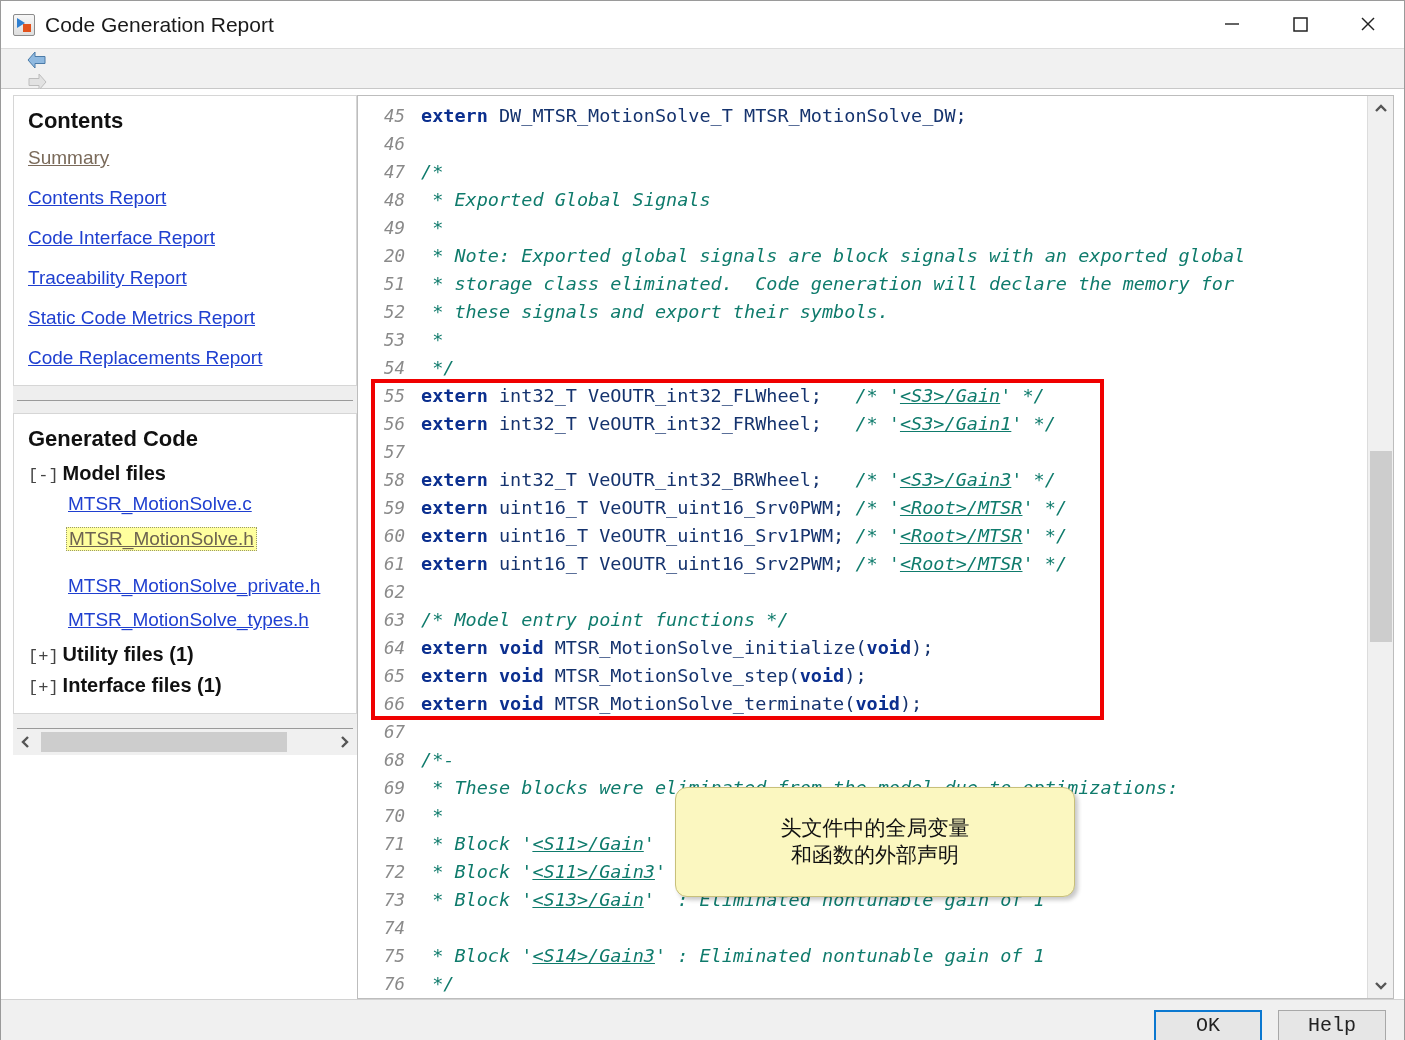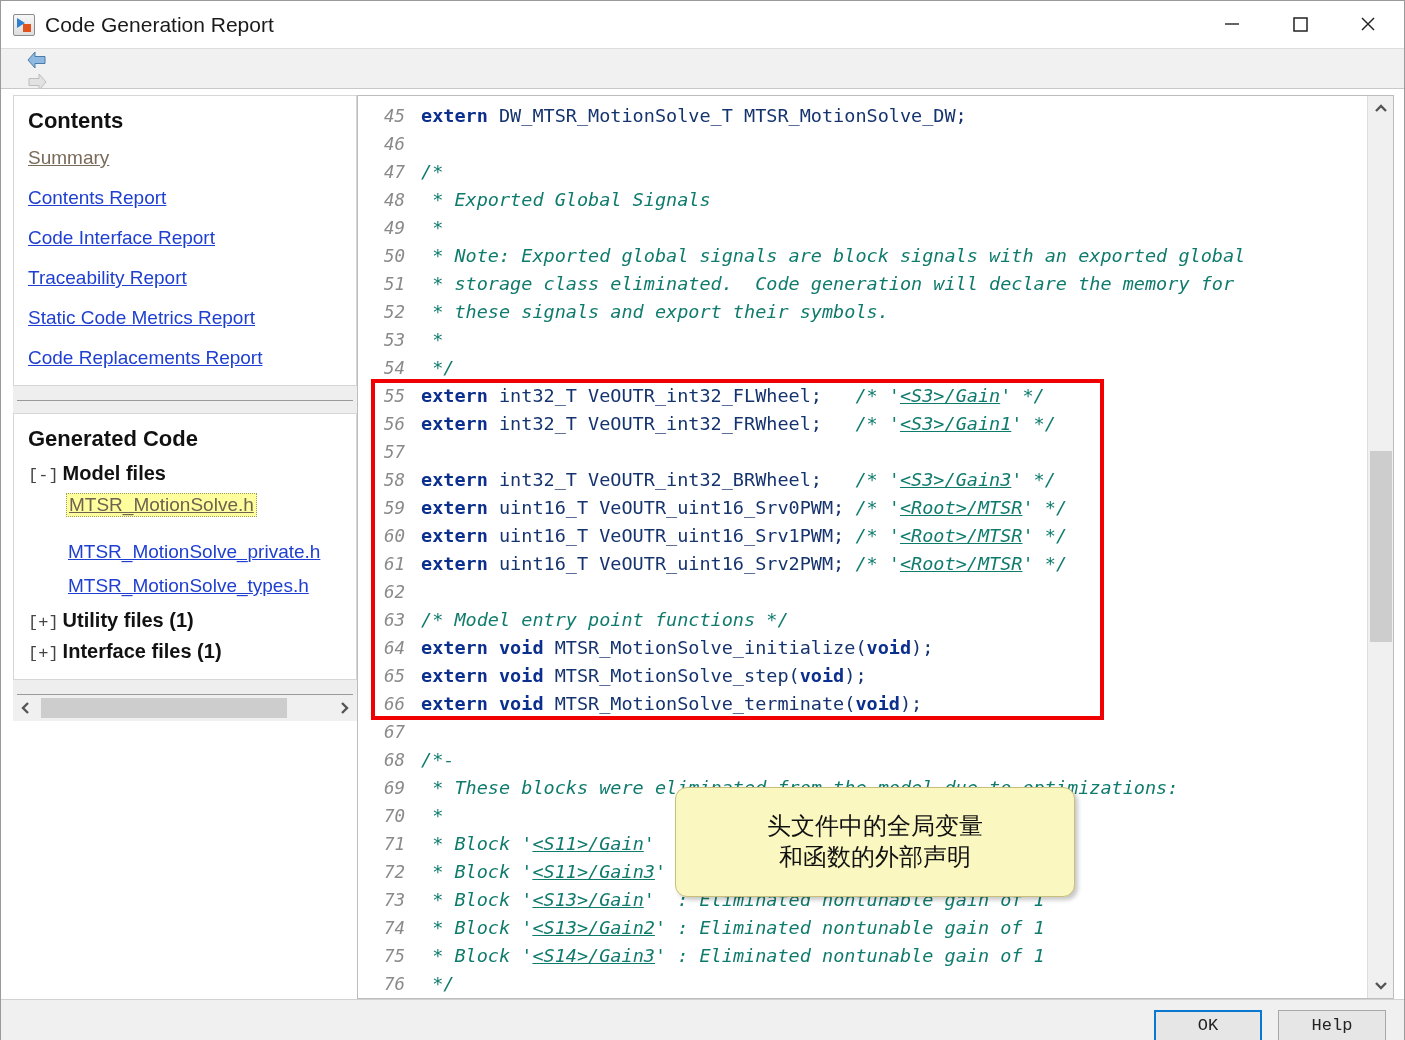--- a/index.html
+++ b/index.html
@@ -189,21 +189,21 @@
     position:absolute;left:13px;top:283px;width:733px;height:341px;
     border:4px solid #f00000;box-sizing:border-box;pointer-events:none;
   }
   
   #callout{
     position:absolute;left:317px;top:691px;width:400px;height:110px;
     background:#fbf7c0;border:1px solid #c8c07a;border-radius:12px;
     box-shadow:3px 3px 4px rgba(0,0,0,0.22);
     display:flex;flex-direction:column;align-items:center;justify-content:center;
     font-family:"DejaVu Sans", sans-serif;
-    font-size:24px;color:#111;line-height:1.28;
+    font-size:21px;color:#111;line-height:1.28;
     box-sizing:border-box;
   }
   
   #code-vscroll{
     width:26px;min-width:26px;background:#f0f0f0;
     border-left:1px solid #dcdcdc;
     display:flex;flex-direction:column;align-items:center;
     box-sizing:border-box;
   }
   .vsb-arrow{height:26px;width:26px;display:flex;align-items:center;justify-content:center;color:#555;}
@@ -214,21 +214,21 @@
   #footer{
     height:52px;min-height:52px;background:#f0f0f0;
     border-top:1px solid #d2d2d2;
     display:flex;align-items:center;justify-content:flex-end;
     padding-right:18px;box-sizing:border-box;
   }
   .btn{
     width:108px;height:32px;
     background:#e6e6e6;border:1px solid #a8a8a8;
     display:flex;align-items:center;justify-content:center;
-    font-family:"Liberation Mono", monospace;font-size:17px;color:#222;
+    font-family:"Liberation Mono", monospace;font-size:20px;color:#222;
     box-sizing:border-box;cursor:pointer;margin-left:16px;
   }
   .btn.primary{border:2px solid #0b78d0;}
 </style>
 </head>
 <body>
 
 <div id="window">
 
   <div id="titlebar">
@@ -306,20 +306,21 @@
 
         <div class="hr-sep"></div>
 
         <div id="gencode-panel">
           <div id="gencode-title">Generated Code</div>
 
           <div class="tree-group">
             <span class="tree-toggle">[-]</span><span>Model files</span>
           </div>
 
+          <a class="file-link">MTSR_MotionSolve.c</a>
           <div id="sel-row"><a class="file-link selected">MTSR_MotionSolve.h</a></div>
           <a class="file-link">MTSR_MotionSolve_private.h</a>
           <a class="file-link">MTSR_MotionSolve_types.h</a>
 
           <div class="tree-group">
             <span class="tree-toggle">[+]</span><span>Utility files (1)</span>
           </div>
           <div class="tree-group" style="margin-bottom:2px;">
             <span class="tree-toggle">[+]</span><span>Interface files (1)</span>
           </div>
@@ -347,21 +348,21 @@
 
     <div id="codewrap">
       <div id="codepane">
         <div id="codescroll">
           <div id="code-lines">
               <div class="cl"><span class="ln">45</span><span class="code"><span class="kw">extern </span><span class="ty">DW_MTSR_MotionSolve_T MTSR_MotionSolve_DW;</span></span></div>
               <div class="cl"><span class="ln">46</span><span class="code"></span></div>
               <div class="cl"><span class="ln">47</span><span class="code"><span class="cm">/*</span></span></div>
               <div class="cl"><span class="ln">48</span><span class="code"><span class="cm"> * Exported Global Signals</span></span></div>
               <div class="cl"><span class="ln">49</span><span class="code"><span class="cm"> *</span></span></div>
-              <div class="cl"><span class="ln">50</span><span class="code"><span class="cm"> * Note: Exported global signals are block signals with an exported global</span></span></div>
+              <div class="cl"><span class="ln">20</span><span class="code"><span class="cm"> * Note: Exported global signals are block signals with an exported global</span></span></div>
               <div class="cl"><span class="ln">51</span><span class="code"><span class="cm"> * storage class eliminated.  Code generation will declare the memory for</span></span></div>
               <div class="cl"><span class="ln">52</span><span class="code"><span class="cm"> * these signals and export their symbols.</span></span></div>
               <div class="cl"><span class="ln">53</span><span class="code"><span class="cm"> *</span></span></div>
               <div class="cl"><span class="ln">54</span><span class="code"><span class="cm"> */</span></span></div>
               <div class="cl"><span class="ln">55</span><span class="code"><span class="kw">extern </span><span class="ty">int32_T VeOUTR_int32_FLWheel;  </span><span class="cm"> /* '</span><span class="cmlink">&lt;S3&gt;/Gain</span><span class="cm">' */</span></span></div>
               <div class="cl"><span class="ln">56</span><span class="code"><span class="kw">extern </span><span class="ty">int32_T VeOUTR_int32_FRWheel;  </span><span class="cm"> /* '</span><span class="cmlink">&lt;S3&gt;/Gain1</span><span class="cm">' */</span></span></div>
               <div class="cl"><span class="ln">57</span></div>
               <div class="cl"><span class="ln">58</span><span class="code"><span class="kw">extern </span><span class="ty">int32_T VeOUTR_int32_BRWheel;  </span><span class="cm"> /* '</span><span class="cmlink">&lt;S3&gt;/Gain3</span><span class="cm">' */</span></span></div>
               <div class="cl"><span class="ln">59</span><span class="code"><span class="kw">extern </span><span class="ty">uint16_T VeOUTR_uint16_Srv0PWM;</span><span class="cm"> /* '</span><span class="cmlink">&lt;Root&gt;/MTSR</span><span class="cm">' */</span></span></div>
               <div class="cl"><span class="ln">60</span><span class="code"><span class="kw">extern </span><span class="ty">uint16_T VeOUTR_uint16_Srv1PWM;</span><span class="cm"> /* '</span><span class="cmlink">&lt;Root&gt;/MTSR</span><span class="cm">' */</span></span></div>
@@ -371,21 +372,21 @@
               <div class="cl"><span class="ln">64</span><span class="code"><span class="kw">extern void </span><span class="ty">MTSR_MotionSolve_initialize(</span><span class="kw">void</span><span class="ty">);</span></span></div>
               <div class="cl"><span class="ln">65</span><span class="code"><span class="kw">extern void </span><span class="ty">MTSR_MotionSolve_step(</span><span class="kw">void</span><span class="ty">);</span></span></div>
               <div class="cl"><span class="ln">66</span><span class="code"><span class="kw">extern void </span><span class="ty">MTSR_MotionSolve_terminate(</span><span class="kw">void</span><span class="ty">);</span></span></div>
               <div class="cl"><span class="ln">67</span><span class="code"></span></div>
               <div class="cl"><span class="ln">68</span><span class="code"><span class="cm">/*-</span></span></div>
               <div class="cl"><span class="ln">69</span><span class="code"><span class="cm"> * These blocks were eliminated from the model due to optimizations:</span></span></div>
               <div class="cl"><span class="ln">70</span><span class="code"><span class="cm"> *</span></span></div>
               <div class="cl"><span class="ln">71</span><span class="code"><span class="cm"> * Block '</span><span class="cmlink">&lt;S11&gt;/Gain</span><span class="cm">'  : Eliminated nontunable gain of 1</span></span></div>
               <div class="cl"><span class="ln">72</span><span class="code"><span class="cm"> * Block '</span><span class="cmlink">&lt;S11&gt;/Gain3</span><span class="cm">' : Eliminated nontunable gain of 1</span></span></div>
               <div class="cl"><span class="ln">73</span><span class="code"><span class="cm"> * Block '</span><span class="cmlink">&lt;S13&gt;/Gain</span><span class="cm">'  : Eliminated nontunable gain of 1</span></span></div>
-              <div class="cl"><span class="ln">74</span><span class="code"><span class="cm"> * Block '</span><span class="cmlink">&lt;S13&gt;/Gain2</span><span class="cm">' : Eliminated nontunable gain of 1</span></span></div>
+              <div class="cl"><span class="ln">74</span></div>
               <div class="cl"><span class="ln">75</span><span class="code"><span class="cm"> * Block '</span><span class="cmlink">&lt;S14&gt;/Gain3</span><span class="cm">' : Eliminated nontunable gain of 1</span></span></div>
               <div class="cl"><span class="ln">76</span><span class="code"><span class="cm"> */</span></span></div>
             </div>
           <div id="redbox"></div>
           <div id="callout">
             <div>头文件中的全局变量</div>
             <div>和函数的外部声明</div>
           </div>
         </div>
         <div id="code-vscroll">

